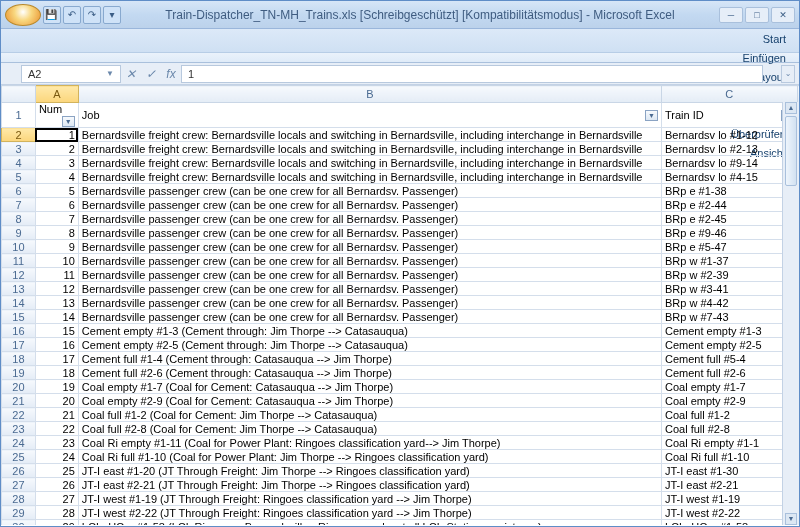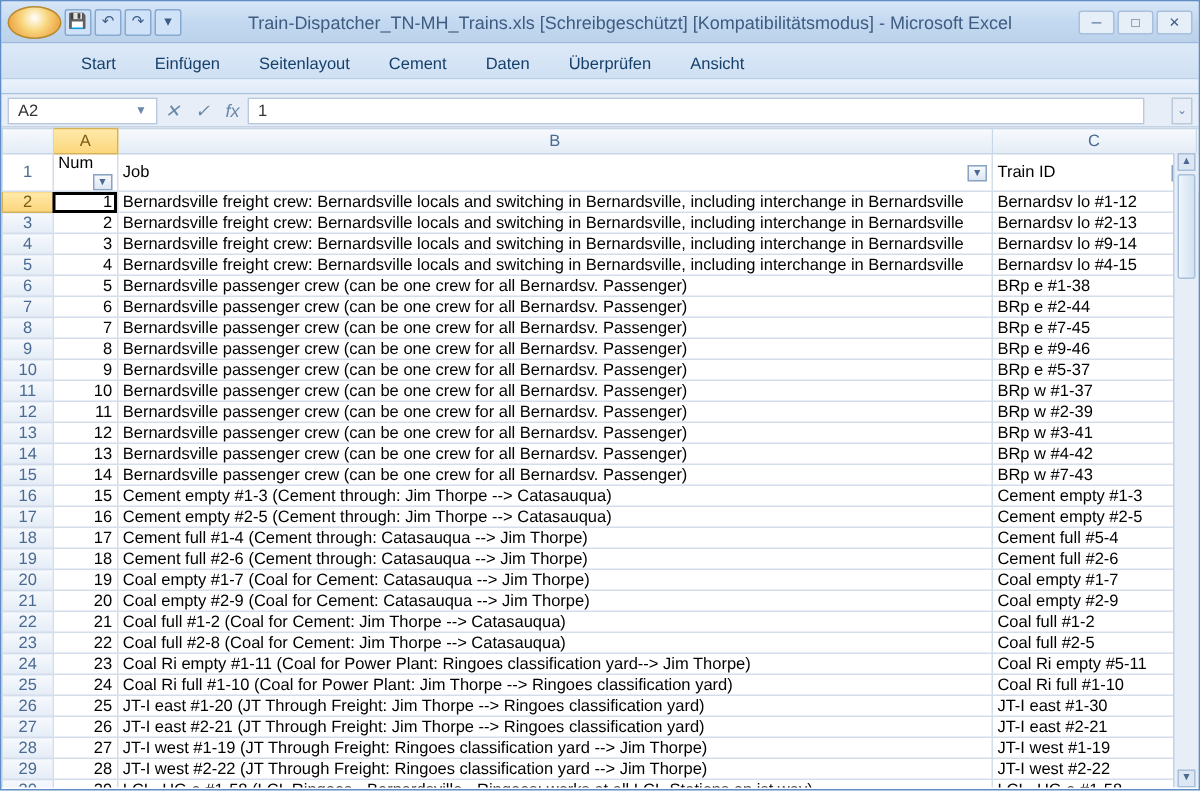--- a/index.html
+++ b/index.html
@@ -4,24 +4,24 @@
 <style>
 * { margin:0; padding:0; box-sizing:border-box; font-family:"Segoe UI",Tahoma,Arial,sans-serif; }
 body { width:800px; height:527px; overflow:hidden; background:#fff; border:1px solid #5f8dc7; }
 .titlebar { height:28px; background:linear-gradient(#d7e6f7,#c3d9f1 50%,#bcd2eb); display:flex; align-items:center; border-bottom:1px solid #9ab6db; }
 .qat { display:flex; align-items:center; gap:2px; padding-left:4px; }
 .office-btn { width:36px; height:22px; background:radial-gradient(circle at 50% 35%,#fff,#f8d77f 40%,#e98f2b); border-radius:50%; border:1px solid #b88a2f; }
 .qat-ico { width:18px; height:18px; background:#cfe2f7; border:1px solid #88a9cf; border-radius:2px; font-size:10px; text-align:center; line-height:16px; color:#3b5d85; cursor:pointer; }
 .title-text { flex:1; text-align:center; font-size:12px; color:#3f5c80; }
 .win-btns { display:flex; padding-right:4px; gap:2px; }
 .win-btn { width:24px; height:16px; background:#e6eef8; border:1px solid #a9c0dc; border-radius:2px; font-size:9px; text-align:center; line-height:14px; color:#3b5d85; cursor:pointer; }
-.ribbon { height:24px; background:linear-gradient(#dce9f8,#cfe0f3); display:flex; align-items:flex-end; padding-left:40px; gap:0; border-bottom:1px solid #b7cde6; }
+.ribbon { height:24px; background:linear-gradient(#dce9f8,#cfe0f3); display:flex; align-items:flex-end; padding-left:40px; gap:0; border-bottom:1px solid #b7cde6;flex-direction:column; }
 .tab { padding:3px 12px; font-size:11px; color:#16406c; cursor:pointer; border:1px solid transparent; border-bottom:none; }
 .ribbon-body { height:10px; background:linear-gradient(#eaf2fb,#dfebf8); border-bottom:1px solid #a9c0dc; }
-.namebox-row { height:22px; background:#e7eef7; display:flex; align-items:center; border-bottom:1px solid #c3d2e5; font-size:12px; }
+.namebox-row { height:22px; background:#e7eef7; display:flex; align-items:center; border-bottom:1px solid #c3d2e5; font-size:12px;padding-left:16px; }
 .namebox { width:100px; height:18px; background:#fff; border:1px solid #b8c9de; margin-left:4px; padding:0 6px; line-height:16px; font-size:11px; color:#333; display:flex; align-items:center; justify-content:space-between; }
 .namebox .dd { color:#6b88ab; font-size:8px; }
 .fx-ico { width:20px; text-align:center; font-style:italic; color:#6b88ab; font-size:12px; }
 .formula-bar { flex:1; height:18px; background:#fff; border:1px solid #b8c9de; margin-right:18px; padding:0 6px; line-height:16px; font-size:11px; color:#333; }
 .fb-expand { width:14px; height:18px; background:#e7eef7; border:1px solid #b8c9de; margin-right:4px; text-align:center; font-size:8px; line-height:16px; color:#6b88ab; cursor:pointer; }
 .grid-wrap { position:relative; height:440px; overflow:hidden; }
 table.sheet { border-collapse:collapse; width:1000px; table-layout:fixed; font-size:11px; color:#000; }
 table.sheet th { background:linear-gradient(#f6f9fd,#e4ecf6); border:1px solid #c9d6e6; font-weight:normal; color:#4a6a91; height:17px; text-align:center; position:relative; }
 table.sheet th.rowhdr { width:30px; }
 table.sheet td { border:1px solid #d4deeb; height:14px; padding:0 3px; white-space:nowrap; overflow:hidden; vertical-align:middle; }
@@ -145,35 +145,35 @@
           <td class="rowhdr">7</td>
           <td class="num">6</td>
           <td>Bernardsville passenger crew (can be one crew for all Bernardsv. Passenger)</td>
           <td>BRp e #2-44</td>
           <td>Bernardsville - Ringoes Pas</td>
         </tr>
         <tr>
           <td class="rowhdr">8</td>
           <td class="num">7</td>
           <td>Bernardsville passenger crew (can be one crew for all Bernardsv. Passenger)</td>
-          <td>BRp e #7-45</td>
+          <td>BRp e #2-45</td>
           <td>Bernardsville - Ringoes Pas</td>
         </tr>
         <tr>
           <td class="rowhdr">9</td>
           <td class="num">8</td>
           <td>Bernardsville passenger crew (can be one crew for all Bernardsv. Passenger)</td>
           <td>BRp e #9-46</td>
           <td>Bernardsville - Ringoes Pas</td>
         </tr>
         <tr>
           <td class="rowhdr">10</td>
           <td class="num">9</td>
           <td>Bernardsville passenger crew (can be one crew for all Bernardsv. Passenger)</td>
-          <td>BRp e #5-37</td>
+          <td>BRp e #5-47</td>
           <td>Bernardsville - Ringoes Pas</td>
         </tr>
         <tr>
           <td class="rowhdr">11</td>
           <td class="num">10</td>
           <td>Bernardsville passenger crew (can be one crew for all Bernardsv. Passenger)</td>
           <td>BRp w #1-37</td>
           <td>Bernardsville - Ringoes Pas</td>
         </tr>
         <tr>
@@ -250,28 +250,28 @@
           <td class="rowhdr">22</td>
           <td class="num">21</td>
           <td>Coal full #1-2 (Coal for Cement: Jim Thorpe --&gt; Catasauqua)</td>
           <td>Coal full #1-2</td>
           <td>Coal for Cement: Jim Thorpe</td>
         </tr>
         <tr>
           <td class="rowhdr">23</td>
           <td class="num">22</td>
           <td>Coal full #2-8 (Coal for Cement: Jim Thorpe --&gt; Catasauqua)</td>
-          <td>Coal full #2-5</td>
+          <td>Coal full #2-8</td>
           <td>Coal for Cement: Jim Thorpe</td>
         </tr>
         <tr>
           <td class="rowhdr">24</td>
           <td class="num">23</td>
           <td>Coal Ri empty #1-11 (Coal for Power Plant: Ringoes classification yard--&gt; Jim Thorpe)</td>
-          <td>Coal Ri empty #5-11</td>
+          <td>Coal Ri empty #1-1</td>
           <td>Coal for Power Plant: Ringo</td>
         </tr>
         <tr>
           <td class="rowhdr">25</td>
           <td class="num">24</td>
           <td>Coal Ri full #1-10 (Coal for Power Plant: Jim Thorpe --&gt; Ringoes classification yard)</td>
           <td>Coal Ri full #1-10</td>
           <td>Coal for Power Plant: Jim T</td>
         </tr>
         <tr>

